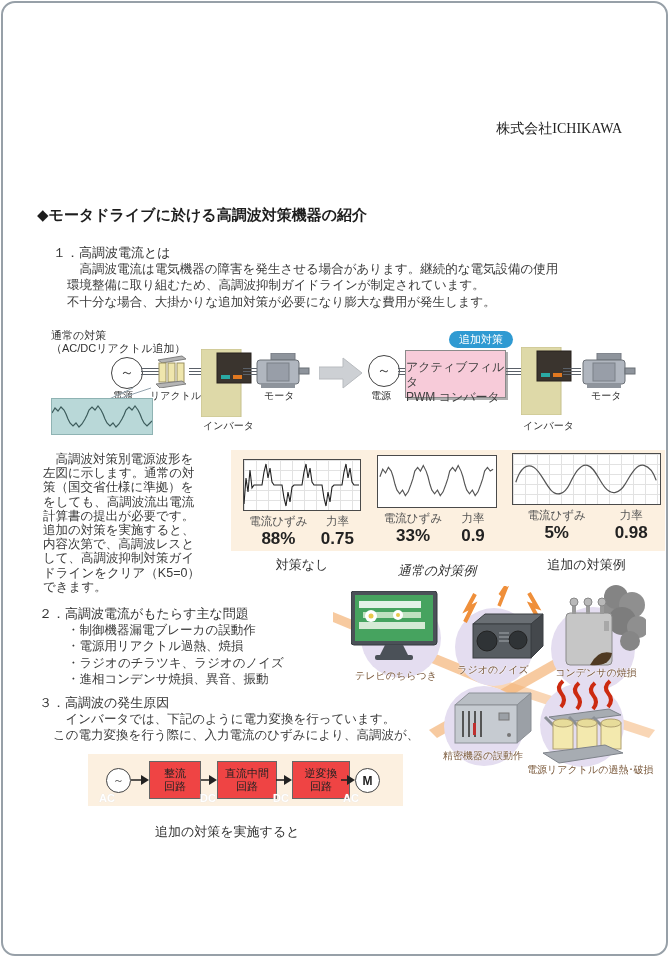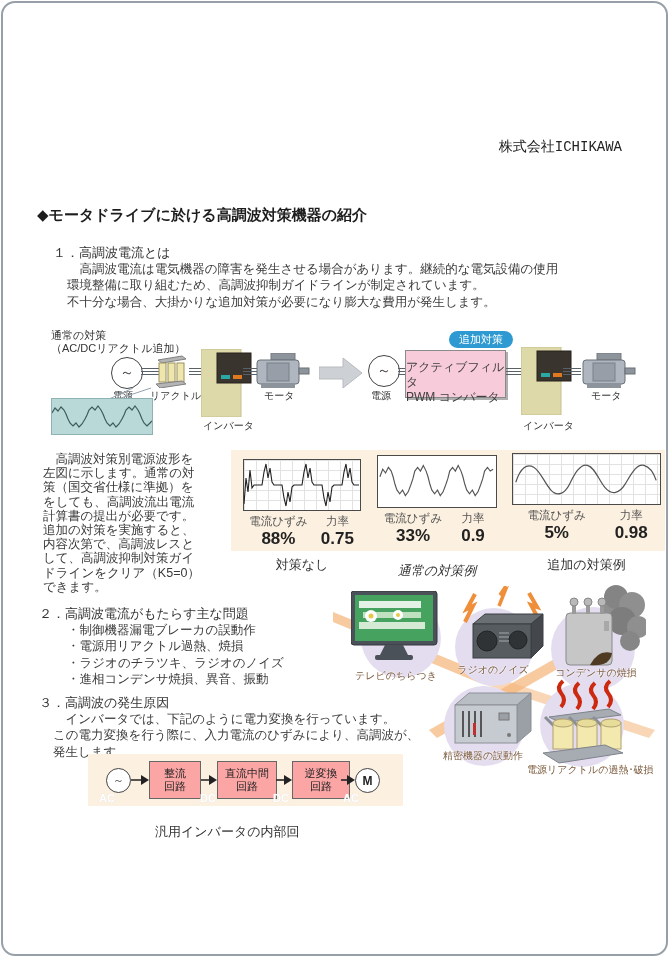--- a/index.html
+++ b/index.html
@@ -1,20 +1,20 @@
 <!DOCTYPE html>
 <html><head>
 <meta charset="utf-8">
 <style>
   html,body{margin:0;padding:0;background:#fff;}
   body{width:669px;height:957px;position:relative;font-family:"Liberation Sans","DejaVu Sans",sans-serif;color:#333;}
   .page{position:absolute;left:1px;top:1px;width:663px;height:951px;border:2px solid #97a0a8;border-radius:14px;background:#fff;overflow:hidden;}
   .abs{position:absolute;}
   .doc-title{left:0;right:0;top:70px;text-align:center;font-family:"Liberation Serif","DejaVu Serif",serif;font-size:22px;color:#14161f;letter-spacing:1px;}
-  .company{top:135px;right:44px;font-family:Liberation Mono, monospace;font-size:14px;color:#222;text-align:center;}
+  .company{top:117px;right:44px;font-family:Liberation Serif, serif;font-size:14px;color:#222;text-align:center;}
   .heading{left:34px;top:203px;font-size:15px;font-weight:bold;color:#1d1d1d;}
   .sec-title{font-size:13px;color:#333;}
   .body-lines div{font-size:12.5px;line-height:16.3px;color:#3a3a3a;white-space:nowrap;}
   .small-label{font-size:10px;color:#333;white-space:nowrap;}
   .tiny-label{font-size:11px;line-height:12.5px;color:#333;white-space:nowrap;}
   .wire{height:7px;background:repeating-linear-gradient(to bottom,#5a6068 0,#5a6068 1px,transparent 1px,transparent 3px);}
   .ac-circle{border:1.5px solid #444;border-radius:50%;background:#fff;display:flex;align-items:center;justify-content:center;color:#444;}
   .badge{background:#2f9ad2;color:#fff;font-size:11px;border-radius:9px;padding:1px 10px;white-space:nowrap;}
   .pink-box{background:#f7cbd9;border:1px solid #8a8a8a;box-shadow:2px 2px 0 rgba(110,110,110,.55);text-align:left;font-size:12px;line-height:15px;color:#404040;}
   .wave-thumb{background:#b9d8d8;border:1px solid #8fb3b3;}
@@ -22,21 +22,21 @@
   .wpanel-box{background:#fff;border:1.5px solid #4a4a4a;}
   .grid{background-image:linear-gradient(#e2e2e2 1px,transparent 1px),linear-gradient(90deg,#e2e2e2 1px,transparent 1px);background-size:12px 10px;}
   .wrow{display:flex;}
   .wlab{font-size:11.5px;color:#555;}
   .wval{font-size:17px;font-weight:bold;color:#222;}
   .cell-l{width:60%;text-align:center;}
   .cell-r{width:40%;text-align:center;}
   .panel-cap{font-size:13px;color:#333;text-align:center;white-space:nowrap;}
   .ill-circle{border-radius:50%;background:#e4ddf0;}
   .ill-label{font-size:10px;color:#7b5a3c;text-align:center;white-space:nowrap;text-shadow:0 0 2px #fff,0 0 2px #fff;}
-  .pblock{background:#fca5a5;border:1px solid #666;text-align:center;font-size:11px;line-height:13px;color:#222;display:flex;flex-direction:column;justify-content:center;}
+  .pblock{background:#ef4444;border:1px solid #666;text-align:center;font-size:11px;line-height:13px;color:#222;display:flex;flex-direction:column;justify-content:center;}
   .stage{font-size:11px;font-weight:bold;color:#fff;text-shadow:0 0 1px #ddd;}
   .mono-cap{font-size:13px;color:#333;white-space:nowrap;}
 </style>
 </head>
 <body>
 
 <div class="page">
 
   <div class="abs company">株式会社ICHIKAWA</div>
   <div class="abs heading">◆モータドライブに於ける高調波対策機器の紹介</div>
@@ -290,21 +290,20 @@
     <div class="abs ill-label" style="left:110px;top:85px;width:100px;">ラジオのノイズ</div>
     <div class="abs ill-label" style="left:213px;top:88px;width:100px;">コンデンサの焼損</div>
     <div class="abs ill-label" style="left:100px;top:171px;width:100px;">精密機器の誤動作</div>
     <div class="abs ill-label" style="left:194px;top:185px;width:120px;">電源リアクトルの過熱･破損</div>
   </div>
 
   <div class="abs sec-title" style="left:36px;top:691px;">３．高調波の発生原因</div>
   <div class="abs body-lines" style="left:50px;top:708px;">
     <div>　インバータでは、下記のように電力変換を行っています。</div>
     <div>この電力変換を行う際に、入力電流のひずみにより、高調波が、</div>
-    <div>発生します。</div>
   </div>
 
   <div class="abs peach" style="left:85px;top:751px;width:315px;height:52px;"></div>
   <div class="abs ac-circle" style="left:103px;top:765px;width:23px;height:23px;font-size:11px;">
       <span>～</span>
     </div>
   <svg class="abs" style="left:128px;top:772px;" width="18" height="10" viewBox="0 0 18 10">
       <line x1="0" y1="5" x2="11" y2="5" stroke="#222" stroke-width="1.6"></line>
       <polygon points="10,0 18,5 10,10" fill="#222"></polygon>
     </svg>
@@ -332,15 +331,15 @@
       <line x1="0" y1="5" x2="7" y2="5" stroke="#222" stroke-width="1.6"></line>
       <polygon points="6,0 14,5 6,10" fill="#222"></polygon>
     </svg>
   <div class="abs ac-circle" style="left:352px;top:765px;width:23px;height:23px;font-size:12px;font-weight:bold;color:#222;">
       <span>M</span>
     </div>
   <div class="abs stage" style="left:96px;top:789px;">AC</div>
   <div class="abs stage" style="left:197px;top:789px;">DC</div>
   <div class="abs stage" style="left:270px;top:789px;">DC</div>
   <div class="abs stage" style="left:340px;top:789px;">AC</div>
-  <div class="abs mono-cap" style="left:152px;top:820px;">汎用インバータの内部回</div>
+  <div class="abs mono-cap" style="left:152px;top:820px;">追加の対策を実施すると</div>
 
 </div>
 
 </body></html>

